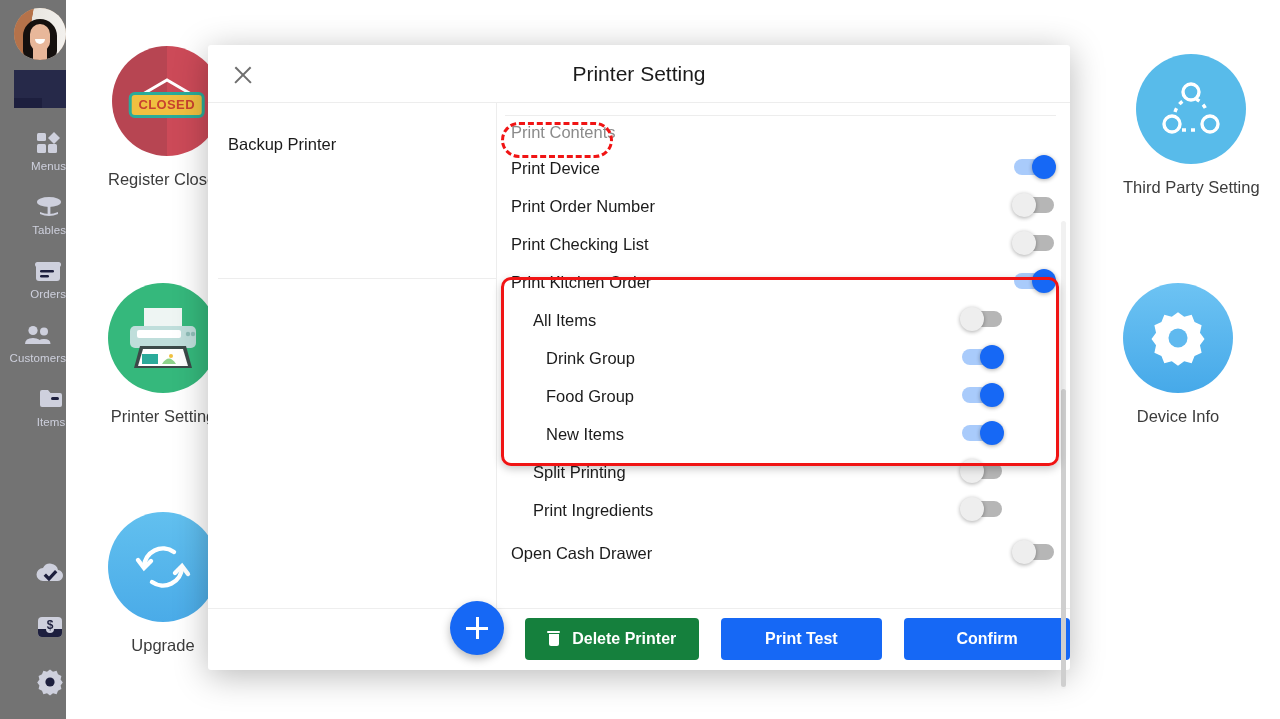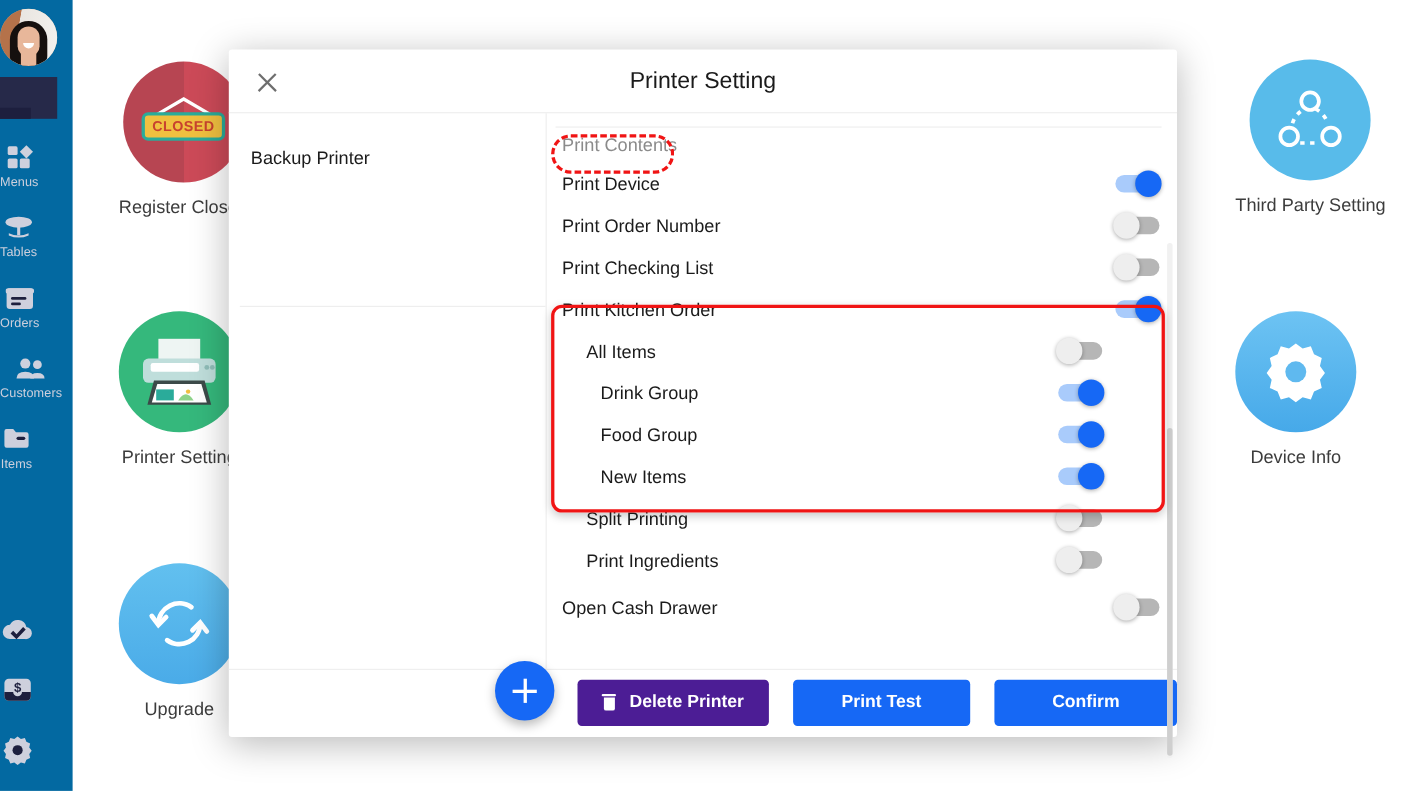--- a/index.html
+++ b/index.html
@@ -7,21 +7,21 @@
     width: 1280px; height: 719px;
     overflow: hidden;
     font-family: "Liberation Sans", sans-serif;
     background: #ffffff;
   }
   #root { position: relative; width: 1280px; height: 719px; background:#fff; }
 
   
   .leftnav {
     position: absolute; left:0; top:0; width:66px; height:719px;
-    background:#0369a1; display:flex; flex-direction:column; align-items:flex-start;
+    background:#737373; display:flex; flex-direction:column; align-items:flex-end;
   }
   .avatar {
     width:52px; height:52px; border-radius:50%; margin-top:8px;
     overflow:hidden; position:relative; background:#c8a888;
   }
   .avatar .wall { position:absolute; inset:0; background:linear-gradient(100deg,#b5724a 0%,#b5724a 32%,#e9e6e1 33%,#f4f2ef 100%); }
   .avatar .hair { position:absolute; left:9px; top:11px; width:34px; height:42px; border-radius:17px 17px 10px 10px; background:#15100e; }
   .avatar .face { position:absolute; left:16px; top:16px; width:20px; height:27px; border-radius:10px 10px 9px 9px; background:#e8b79a; }
   .avatar .smile { position:absolute; left:21px; top:31px; width:10px; height:5px; border-radius:0 0 6px 6px; background:#fff; }
   .avatar .neck { position:absolute; left:19px; top:41px; width:14px; height:12px; background:#e8b79a; }
@@ -111,21 +111,21 @@
   
   .scroll-track { position:absolute; right:4px; top:118px; width:5px; height:468px; background:#f1f1f1; border-radius:3px; }
   .scroll-thumb { position:absolute; right:4px; top:286px; width:5px; height:298px; background:#cfcfcf; border-radius:3px; }
 
   
   .dlg-footer { height:60px; border-top:1px solid #eeeeee; display:flex; align-items:center;
                 padding-left:303px; gap:22px; }
   .btn { height:42px; border:none; border-radius:4px; color:#fff; font-size:16px;
          font-weight:bold; cursor:pointer; font-family:"Liberation Sans", sans-serif;
          display:flex; align-items:center; justify-content:center; gap:12px; }
-  .btn-del { width:178px; background:#4c1d95;margin-left:14px; }
+  .btn-del { width:178px; background:#15803d;margin-left:14px; }
   .btn-test { width:166px; background:#1668f5; }
   .btn-confirm { width:170px; background:#1668f5;text-align:center; }
   .trash { width:13px; height:16px; position:relative; }
   .trash .lid { position:absolute; top:0; left:0; width:13px; height:2.6px; background:#fff; border-radius:1px; }
   .trash .can { position:absolute; top:3.6px; left:1.5px; width:10px; height:12.4px; background:#fff; border-radius:0 0 2px 2px; }
 </style>
 </head>
 <body>
 
 <div id="root">
@@ -213,21 +213,21 @@
       </span>
       <span class="navicon">
         <svg width="28" height="28" viewBox="0 0 28 28">
             <path d="M14 1.6 l3 2.2 l3.6-1 l1.4 3.5 l3.4 1.6 l-.8 3.6 l2.2 3 l-2.2 3 l.8 3.6 l-3.4 1.6 l-1.4 3.5 l-3.6-1 l-3 2.2 l-3-2.2 l-3.6 1 l-1.4-3.5 l-3.4-1.6 l.8-3.6 l-2.2-3 l2.2-3 l-.8-3.6 l3.4-1.6 l1.4-3.5 l3.6 1 Z"></path>
             <circle cx="14" cy="14" r="4.6" fill="#1d1f3e"></circle>
           </svg>
       </span>
     </div>
   </div>
 
-  <div class="bgtile" style="left:108px; top:56px;">
+  <div class="bgtile" style="left:108px; top:46px;">
     <div class="bgcircle c-closed">
       <svg class="signrope" viewBox="0 0 56 20">
           <path d="M4 18 L28 4 L52 18" stroke="#fff" stroke-width="3" fill="none" stroke-linecap="round"></path>
         </svg>
       <div class="signplate">CLOSED</div>
     </div>
     <div class="bglabel">Register Closed</div>
   </div>
 
   <div class="bgtile" style="left:108px; top:283px;">

